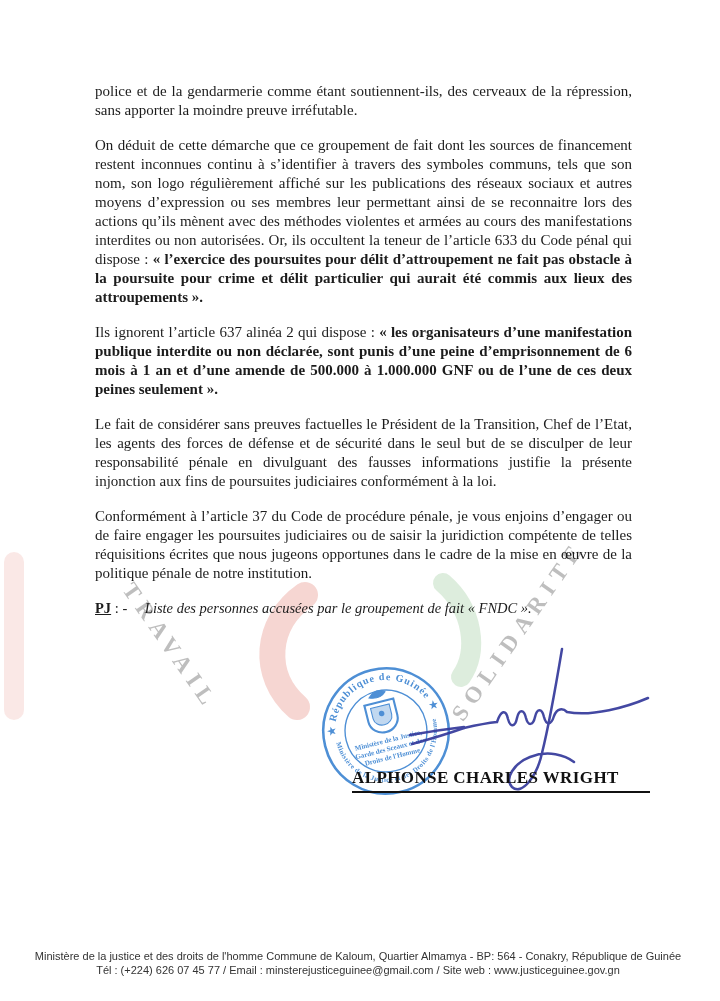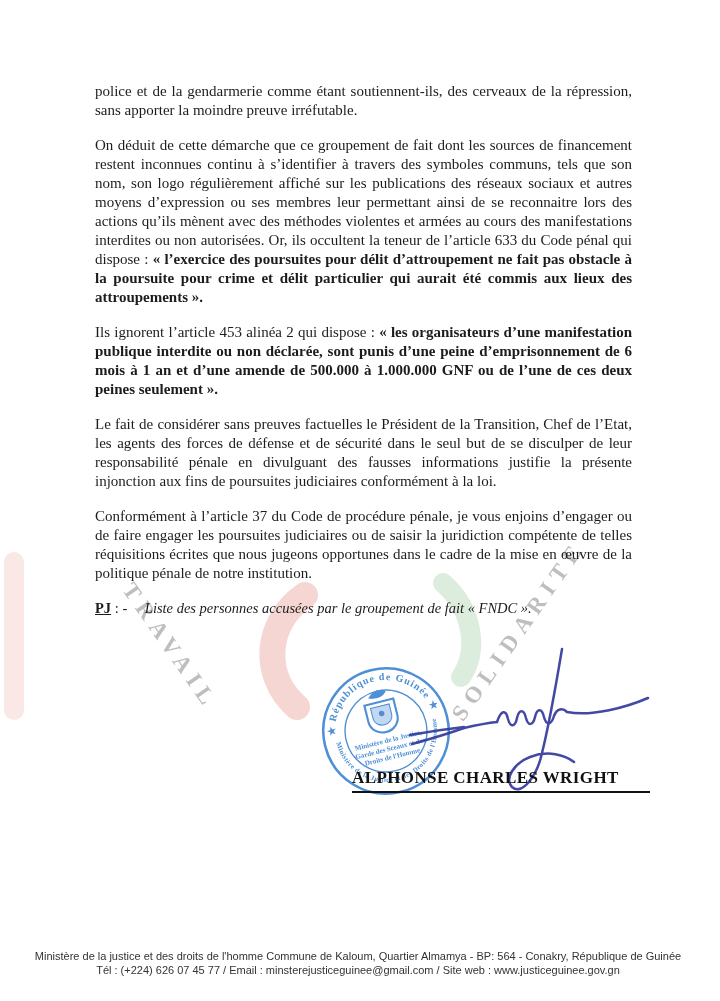--- a/index.html
+++ b/index.html
@@ -57,21 +57,21 @@
     <path d="M208,28 C238,54 244,96 226,122" fill="none" stroke="rgba(150,200,150,0.32)" stroke-width="20" stroke-linecap="round"></path>
   </svg>
 
   <div class="wm wm-word wm-travail">TRAVAIL</div>
   <div class="wm wm-word wm-solidarite">SOLIDARITE</div>
 
   <div class="doc-body">
     <div id="paragraphs">
         <p class="para"><span>police et de la gendarmerie comme étant soutiennent-ils, des cerveaux de la répression, sans apporter la moindre preuve irréfutable.</span></p>
         <p class="para"><span>On déduit de cette démarche que ce groupement de fait dont les sources de financement restent inconnues continu à s’identifier à travers des symboles communs, tels que son nom, son logo régulièrement affiché sur les publications des réseaux sociaux et autres moyens d’expression ou ses membres leur permettant ainsi de se reconnaitre lors des actions qu’ils mènent avec des méthodes violentes et armées au cours des manifestations interdites ou non autorisées. Or, ils occultent la teneur de l’article 633 du Code pénal qui dispose : </span><span class="bold">« l’exercice des poursuites pour délit d’attroupement ne fait pas obstacle à la poursuite pour crime et délit particulier qui aurait été commis aux lieux des attroupements ».</span></p>
-        <p class="para"><span>Ils ignorent l’article 453 alinéa 2 qui dispose : </span><span class="bold">« les organisateurs d’une manifestation publique interdite ou non déclarée, sont punis d’une peine d’emprisonnement de 6 mois à 1 an et d’une amende de 500.000 à 1.000.000 GNF ou de l’une de ces deux peines seulement ».</span></p>
+        <p class="para"><span>Ils ignorent l’article 637 alinéa 2 qui dispose : </span><span class="bold">« les organisateurs d’une manifestation publique interdite ou non déclarée, sont punis d’une peine d’emprisonnement de 6 mois à 1 an et d’une amende de 500.000 à 1.000.000 GNF ou de l’une de ces deux peines seulement ».</span></p>
         <p class="para"><span>Le fait de considérer sans preuves factuelles le Président de la Transition, Chef de l’Etat, les agents des forces de défense et de sécurité dans le seul but de se disculper de leur responsabilité pénale en divulguant des fausses informations justifie la présente injonction aux fins de poursuites judiciaires conformément à la loi.</span></p>
         <p class="para"><span>Conformément à l’article 37 du Code de procédure pénale, je vous enjoins d’engager ou de faire engager les poursuites judiciaires ou de saisir la juridiction compétente de telles réquisitions écrites que nous jugeons opportunes dans le cadre de la mise en œuvre de la politique pénale de notre institution.</span></p>
       </div>
     <p class="pj-line">
       <span class="pj-label">PJ</span><span class="pj-sep"> : -</span>
       <span class="pj-text">Liste des personnes accusées par le groupement de fait « FNDC ».</span>
     </p>
   </div>
 
   <svg class="stamp" width="170" height="170" viewBox="0 0 160 160">

